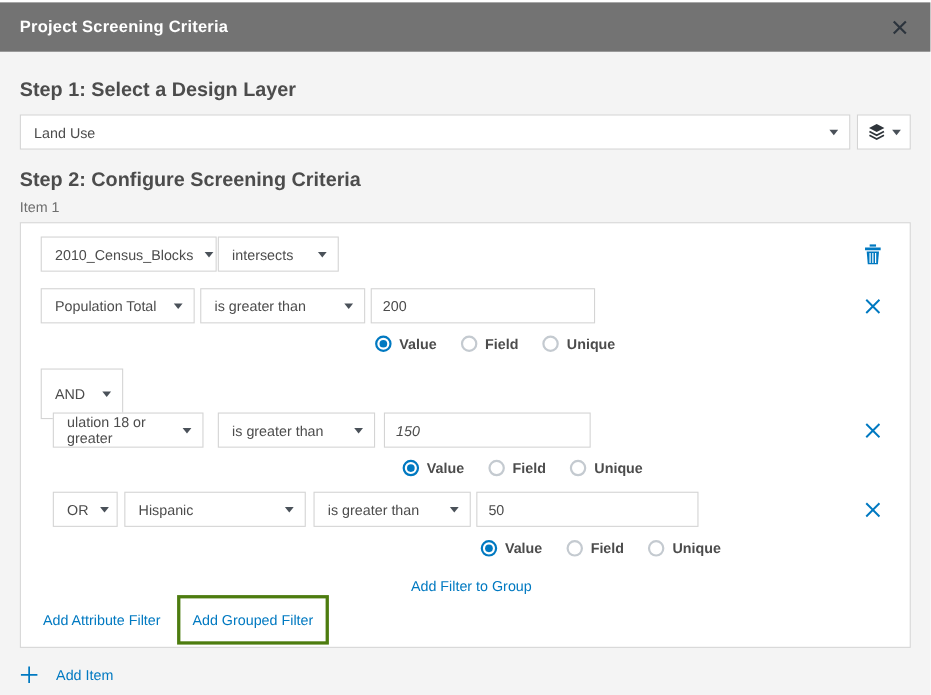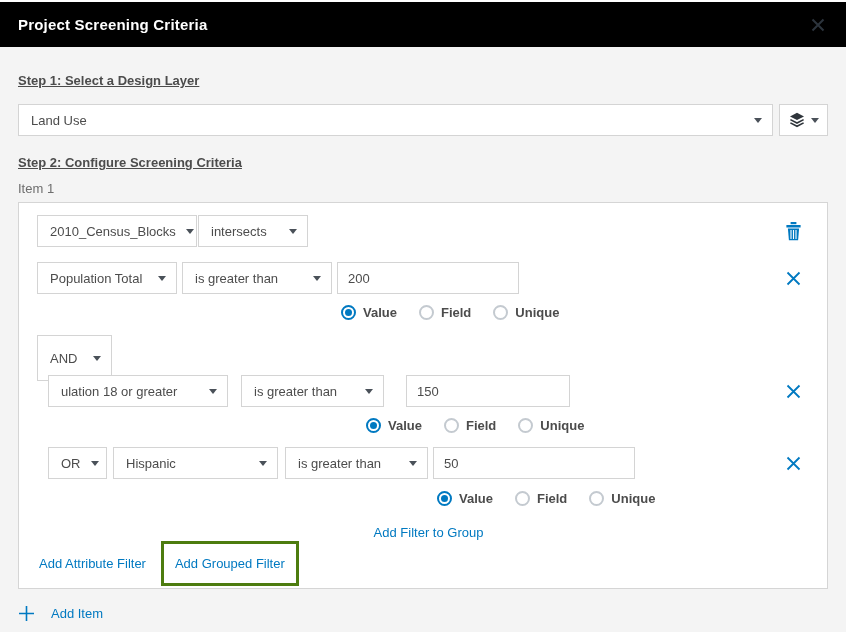--- a/index.html
+++ b/index.html
@@ -6,28 +6,28 @@
   html,body { width:846px; height:632px; }
   body {
     background:#f4f4f4;
     font-family:"Liberation Sans", sans-serif;
     font-size:13px;
     color:#4c4c4c;
     border-top:2px solid #ffffff;
     overflow:hidden;
   }
   .titlebar {
-    height:45px; background:#000000;
+    height:45px; background:#737373;
     display:flex; align-items:center;
     padding:0 18px;
   }
   .titlebar .title { color:#ffffff; font-size:15px; font-weight:700; letter-spacing:.2px; }
   .close-btn { margin-left:auto; background:none; border:none; cursor:pointer; display:flex; align-items:center; padding:2px; }
   main { padding:0 18px; }
-  .step-label { margin-top:26px; font-weight:700; color:#4c4c4c; font-size:13px; line-height:16px;text-decoration:underline; }
+  .step-label { margin-top:26px; font-weight:700; color:#4c4c4c; font-size:18px; line-height:16px; }
   .step-label.second { margin-top:19px; }
   .select-row { margin-top:15px; display:flex; height:32px; }
   .sel {
     display:inline-flex; align-items:center; justify-content:space-between;
     background:#fff; border:1px solid #d4d4d4; height:32px;
     padding:0 10px 0 12px; color:#4c4c4c; cursor:pointer; flex-shrink:0;
   }
   .sel .caret { margin-left:10px; }
   .caret {
     width:0; height:0; flex-shrink:0;
@@ -66,23 +66,23 @@
   .group .row:first-child { margin-top:0; }
   .mt14 { margin-top:14px !important; }
   .link { color:#0079c1; cursor:pointer; text-decoration:none; font-size:13px; }
   .afg-row { display:flex; justify-content:center; margin-top:19px; height:16px; }
   .links-row { display:flex; align-items:center; margin-left:2px; }
   .hl-box { border:3px solid #4d7c0f; padding:12px 11px; margin-left:15px; display:inline-block; background:transparent; }
   .add-item { margin-top:16px; display:inline-flex; align-items:center; gap:16px; cursor:pointer; background:none; border:none; }
   .add-item .link { font-size:13px; }
   
   .w160{width:160px;} .w110{width:110px; margin-left:1px;}
-  .w140{width:140px;} .w150{width:150px; margin-left:5px;} .in200{width:182px; margin-left:5px;}
+  .w140{width:140px;} .w150{width:150px; margin-left:5px;} .in200{width:204px; margin-left:5px;}
   .w75{width:75px;}
-  .w152{width:180px;} .w143a{width:143px; margin-left:13px;} .in150{width:164px; margin-left:22px;}
+  .w152{width:137px;} .w143a{width:143px; margin-left:13px;} .in150{width:188px; margin-left:8px;font-style:italic;}
   .w59{width:59px;} .w165{width:165px; margin-left:6px;} .w143b{width:143px; margin-left:7px;} .in50{width:202px; margin-left:5px;}
   .ml-r1{margin-left:304px;} .ml-r2{margin-left:318px;} .ml-r3{margin-left:389px;}
 </style>
 </head>
 <body>
 
 <div>
 
   <header class="titlebar">
     <span class="title">Project Screening Criteria</span>

